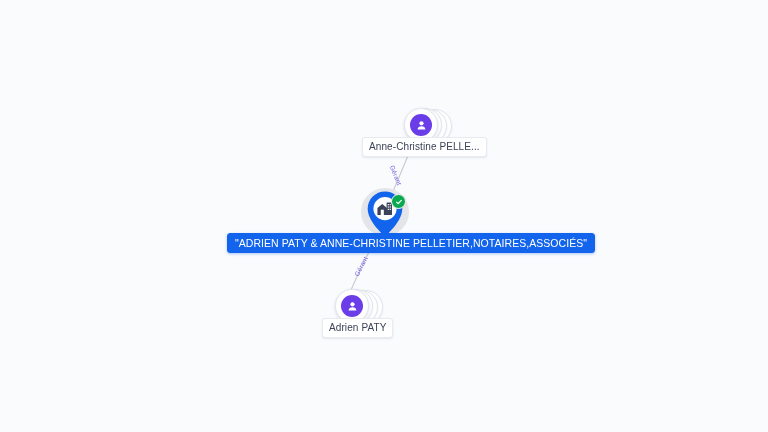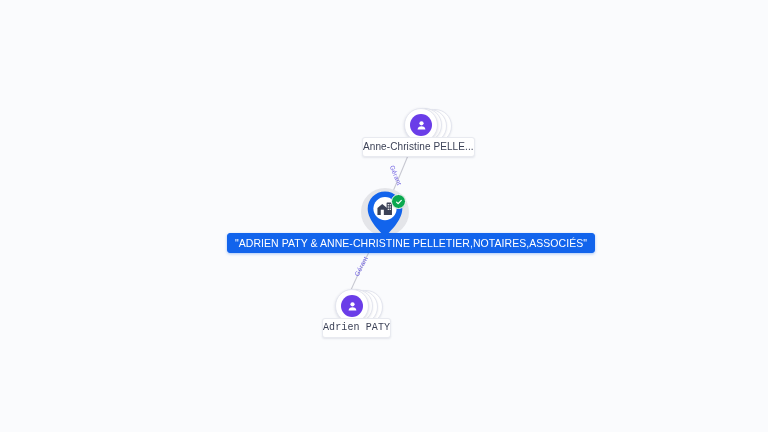--- a/index.html
+++ b/index.html
@@ -112,21 +112,21 @@
   
   .node-label {
     position: absolute;
     white-space: nowrap;
     font-size: 10px;
     line-height: 14px;
     color: #3c4257;
     background: #ffffff;
     border: 1px solid #e8eaf0;
     border-radius: 3px;
-    padding: 2px 0;
+    padding: 2px 6px;
     box-shadow: 0 1px 2px rgba(30,40,80,0.10);
     letter-spacing: 0.1px;
   }
 
   .node-label.primary {
     background: #1264ec;
     border: 1px solid #1264ec;
     color: #ffffff;
     font-size: 10.5px;
     letter-spacing: 0.05px;
@@ -221,16 +221,16 @@
       <div class="stack-card s1"></div>
       <div class="stack-card s0">
         <div class="avatar-circle">
           <svg width="13" height="13" viewBox="0 0 24 24" aria-hidden="true">
             <circle cx="12" cy="8" r="3.9" fill="#ffffff"></circle>
             <path d="M4.8 19.6c0-3.9 3.2-6.1 7.2-6.1s7.2 2.2 7.2 6.1z" fill="#ffffff"></path>
           </svg>
         </div>
       </div>
     </div>
-    <div class="node-label" style="left:-29px; top:13px;font-family:Liberation Mono, monospace;">Adrien PATY</div>
+    <div class="node-label" style="left:-29px; top:13px;">Adrien PATY</div>
   </div>
 
 </div>
 
 </body></html>

